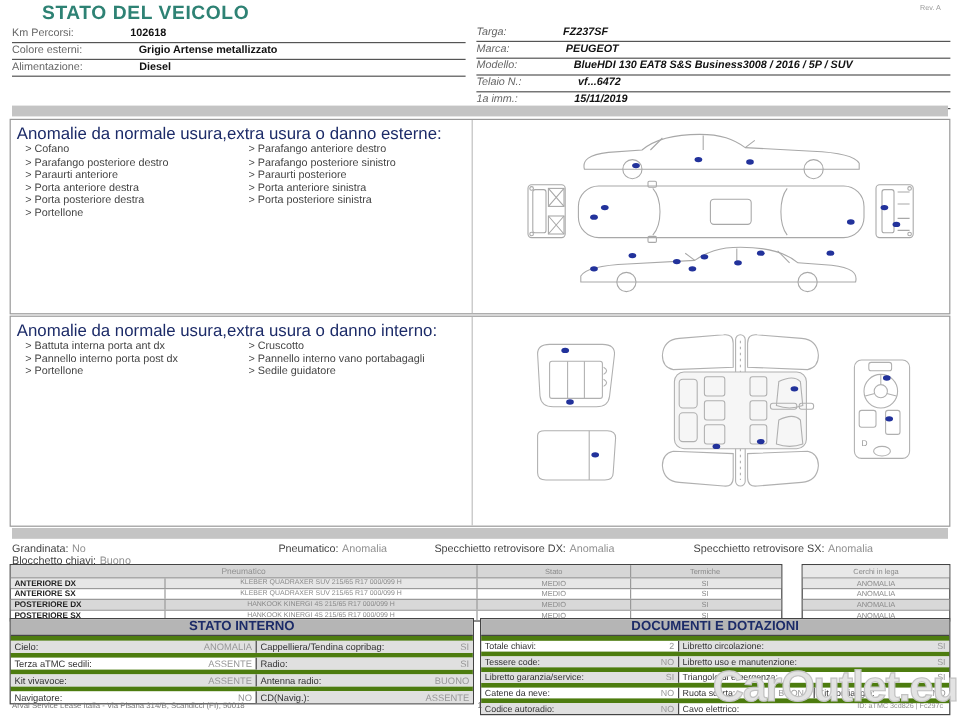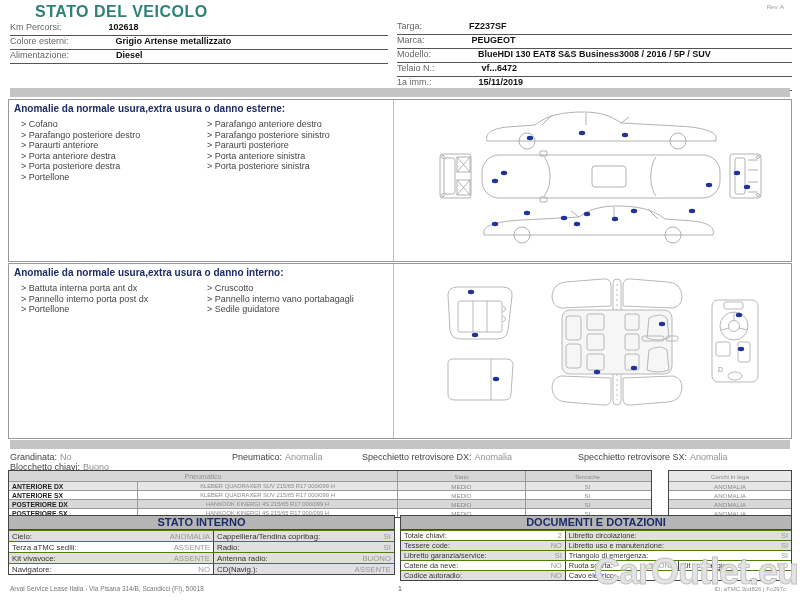--- a/index.html
+++ b/index.html
@@ -5,21 +5,21 @@
   html,body{margin:0;padding:0;}
   body{width:800px;height:600px;background:#fff;font-family:"Liberation Sans",sans-serif;position:relative;overflow:hidden;-webkit-font-smoothing:antialiased;}
   .title{position:absolute;left:35px;top:3px;font-size:16px;font-weight:bold;color:#2e8274;letter-spacing:.5px;}
   .rev{position:absolute;right:16px;top:4px;font-size:6px;color:#999;}
   .info-col{position:absolute;}
   .info-row{display:flex;align-items:baseline;height:13px;border-bottom:1px solid #555;font-size:9px;overflow:hidden;gap:44px;}
   .info-row .lbl{color:#666;white-space:nowrap;}
   .info-row .val{color:#111;font-weight:bold;margin-left:3px;white-space:nowrap;}
   .grayband{position:absolute;left:10px;width:780px;height:9px;background:#c4c4c4;}
   .anom-box{position:absolute;left:8px;width:782px;border:1px solid #999;background:#fff;}
-  .anom-title{font-size:10px;font-weight:bold;color:#1c2b68;padding:3px 5px 0 5px;}
+  .anom-title{font-size:14px;font-weight:normal;color:#1c2b68;padding:3px 5px 0 5px;}
   .anom-cols{position:absolute;left:12px;top:19px;display:flex;font-size:9px;color:#444;width:372px;}
   .anom-col{width:186px;padding-right:4px;box-sizing:border-box;}
   .anom-col div{line-height:10.5px;}
   .anom-col div::before{content:"> ";}
   .vline{position:absolute;top:0;bottom:0;left:384px;border-left:1px solid #c0c0c0;}
   .diag{position:absolute;left:385px;top:0;}
   .sum{position:absolute;font-size:9px;white-space:nowrap;}
   .sum .lbl{color:#444;}
   .sum .val{color:#909090;margin-left:3px;}
   
@@ -33,21 +33,21 @@
   .c-tire{width:260px;color:#8a8a8a;font-size:5.8px;}
   .c-stato{width:128px;color:#8a8a8a;font-size:6.2px;}
   .c-term{width:124px;color:#8a8a8a;font-size:6.2px;}
   .c-head1{width:388px;}
   .c-cerchi{width:100%;color:#8a8a8a;font-size:6.2px;}
   .sh1{background:#e6e6e6;}
   .sh2{background:#d8d8d8;}
   
   .btable{position:absolute;border:1px solid #444;background:#fff;box-sizing:border-box;}
   .btitle{height:13px;background:#b5b5b5;color:#1c2b68;font-weight:bold;font-size:11px;text-align:center;line-height:13px;border-bottom:1px solid #444;}
-  .brow{display:flex;border-top:1px solid #4d7c0f;align-items:stretch;}
+  .brow{display:flex;border-top:4px solid #4d7c0f;align-items:stretch;}
   .brow:first-of-type{border-top:none;}
   .si-row{height:10px;font-size:7.8px;}
   .dd-row{height:9px;font-size:7.4px;}
   .bcell{display:flex;justify-content:space-between;align-items:center;padding:0 3px;box-sizing:border-box;overflow:hidden;}
   .bcell+.bcell,.bhalf+.bhalf{border-left:1px solid #444;}
   .bl{color:#333;white-space:nowrap;}
   .bv{color:#979797;white-space:nowrap;margin-left:4px;}
   .cl{width:53%;} .cr{width:47%;}
   .dl{width:42%;} .dr{width:58%;}
   .bsplit{display:flex;padding:0;}
@@ -74,21 +74,21 @@
     <div class="info-row">
         <span class="lbl">Colore esterni:</span>
         <span class="val">Grigio Artense metallizzato</span>
       </div>
     <div class="info-row">
         <span class="lbl">Alimentazione:</span>
         <span class="val">Diesel</span>
       </div>
   </div>
 
-  <div class="info-col" style="left:397px;top:21px;width:395px;">
+  <div class="info-col" style="left:397px;top:21px;width:395px;font-style:italic;">
     <div class="info-row">
         <span class="lbl">Targa:</span>
         <span class="val">FZ237SF</span>
       </div>
     <div class="info-row">
         <span class="lbl">Marca:</span>
         <span class="val">PEUGEOT</span>
       </div>
     <div class="info-row">
         <span class="lbl">Modello:</span>

